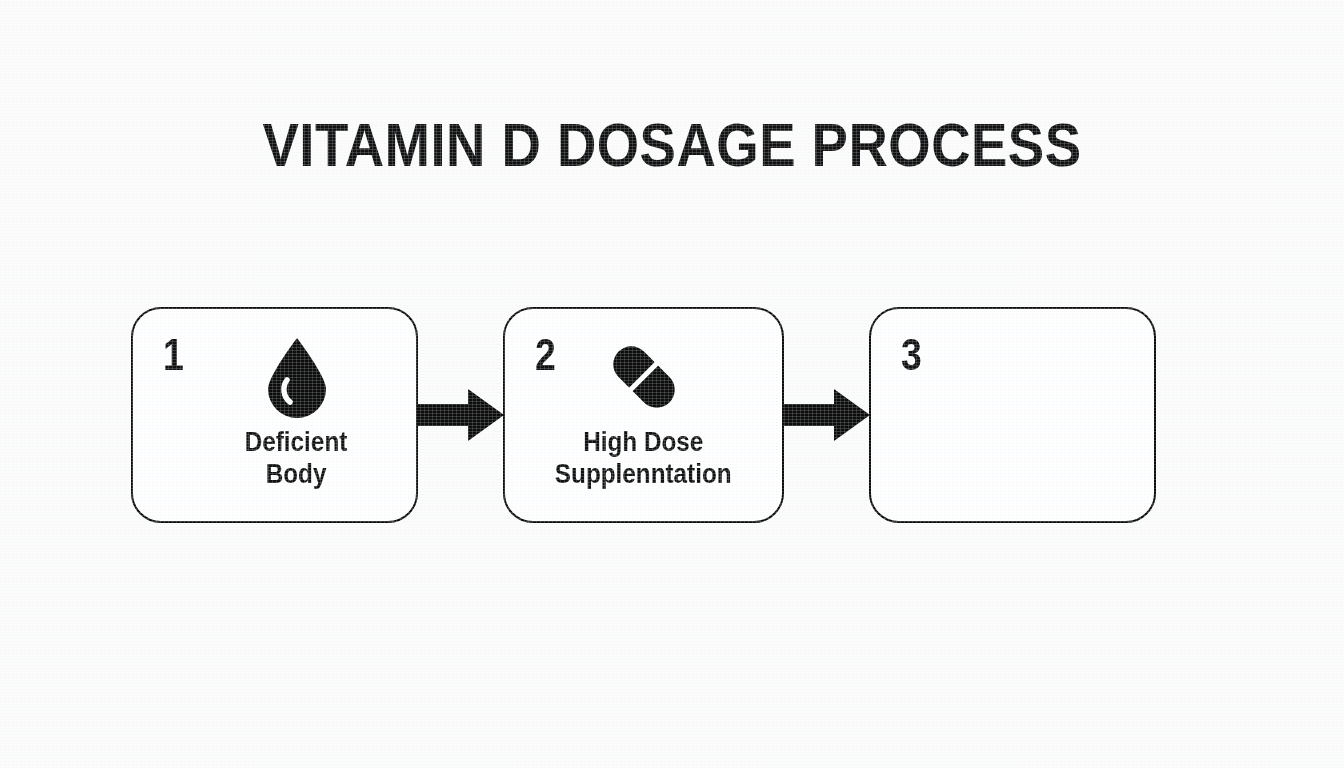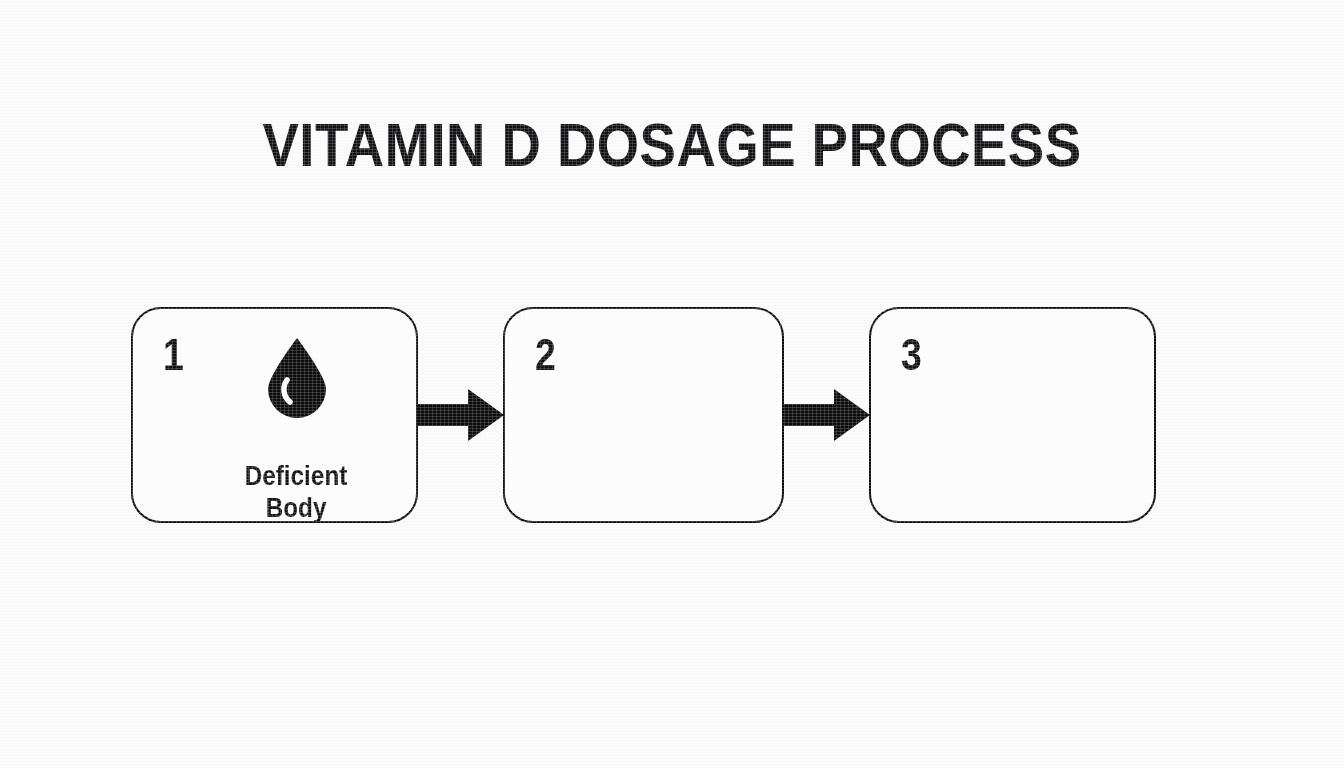--- a/index.html
+++ b/index.html
@@ -81,21 +81,20 @@
     transform-origin:left top;
   }
 
   .card-body{
     position:absolute;
     left:0; right:0;
     top:22px;
     display:flex;
     flex-direction:column;
     align-items:center;
-    gap:34px;
   }
   .card.step1 .card-body,
   .card.step3 .card-body{ padding-left:44px; }
 
   .icon-slot{
     height:92px;
     display:flex;
     align-items:center;
     justify-content:center;
   }
@@ -160,20 +159,35 @@
       <span class="icon">
         <svg width="86" height="56" viewBox="0 0 86 56" aria-hidden="true">
           <path d="M0 17 L50 17 L50 2 L86 28 L50 54 L50 39 L0 39 Z" fill="#0c0c0c"></path>
         </svg>
       </span>
     </div>
 
     <div class="card step2">
       <div class="step-number">2</div>
 
+      <div class="card-body">
+        <div class="icon-slot">
+          <span class="icon">
+            <svg width="84" height="84" viewBox="0 0 84 84" aria-hidden="true">
+              <g transform="rotate(-45 42 42)">
+                <rect x="24" y="6" width="36" height="72" rx="18" ry="18" fill="#0c0c0c"></rect>
+                <rect x="22" y="39" width="40" height="5" fill="#ffffff"></rect>
+              </g>
+            </svg>
+          </span>
+        </div>
+
+        <div class="card-label">High Dose
+Supplenntation</div>
+      </div>
     </div>
 
     <div class="arrow">
       <span class="icon">
         <svg width="86" height="56" viewBox="0 0 86 56" aria-hidden="true">
           <path d="M0 17 L50 17 L50 2 L86 28 L50 54 L50 39 L0 39 Z" fill="#0c0c0c"></path>
         </svg>
       </span>
     </div>
 

